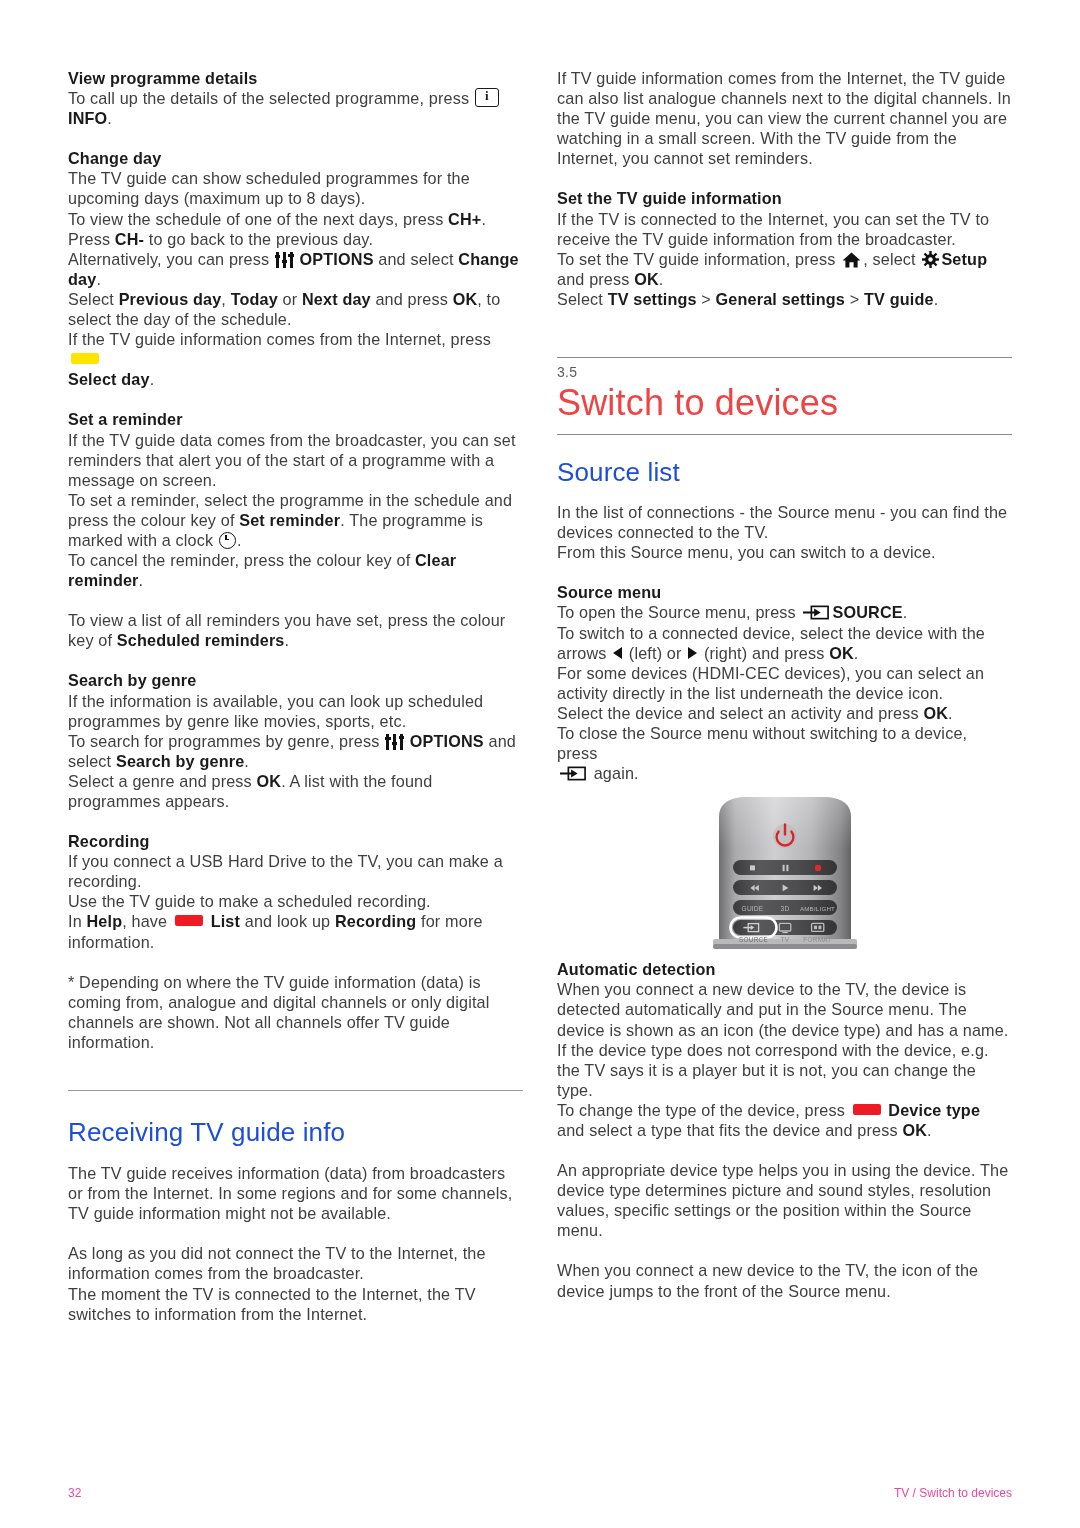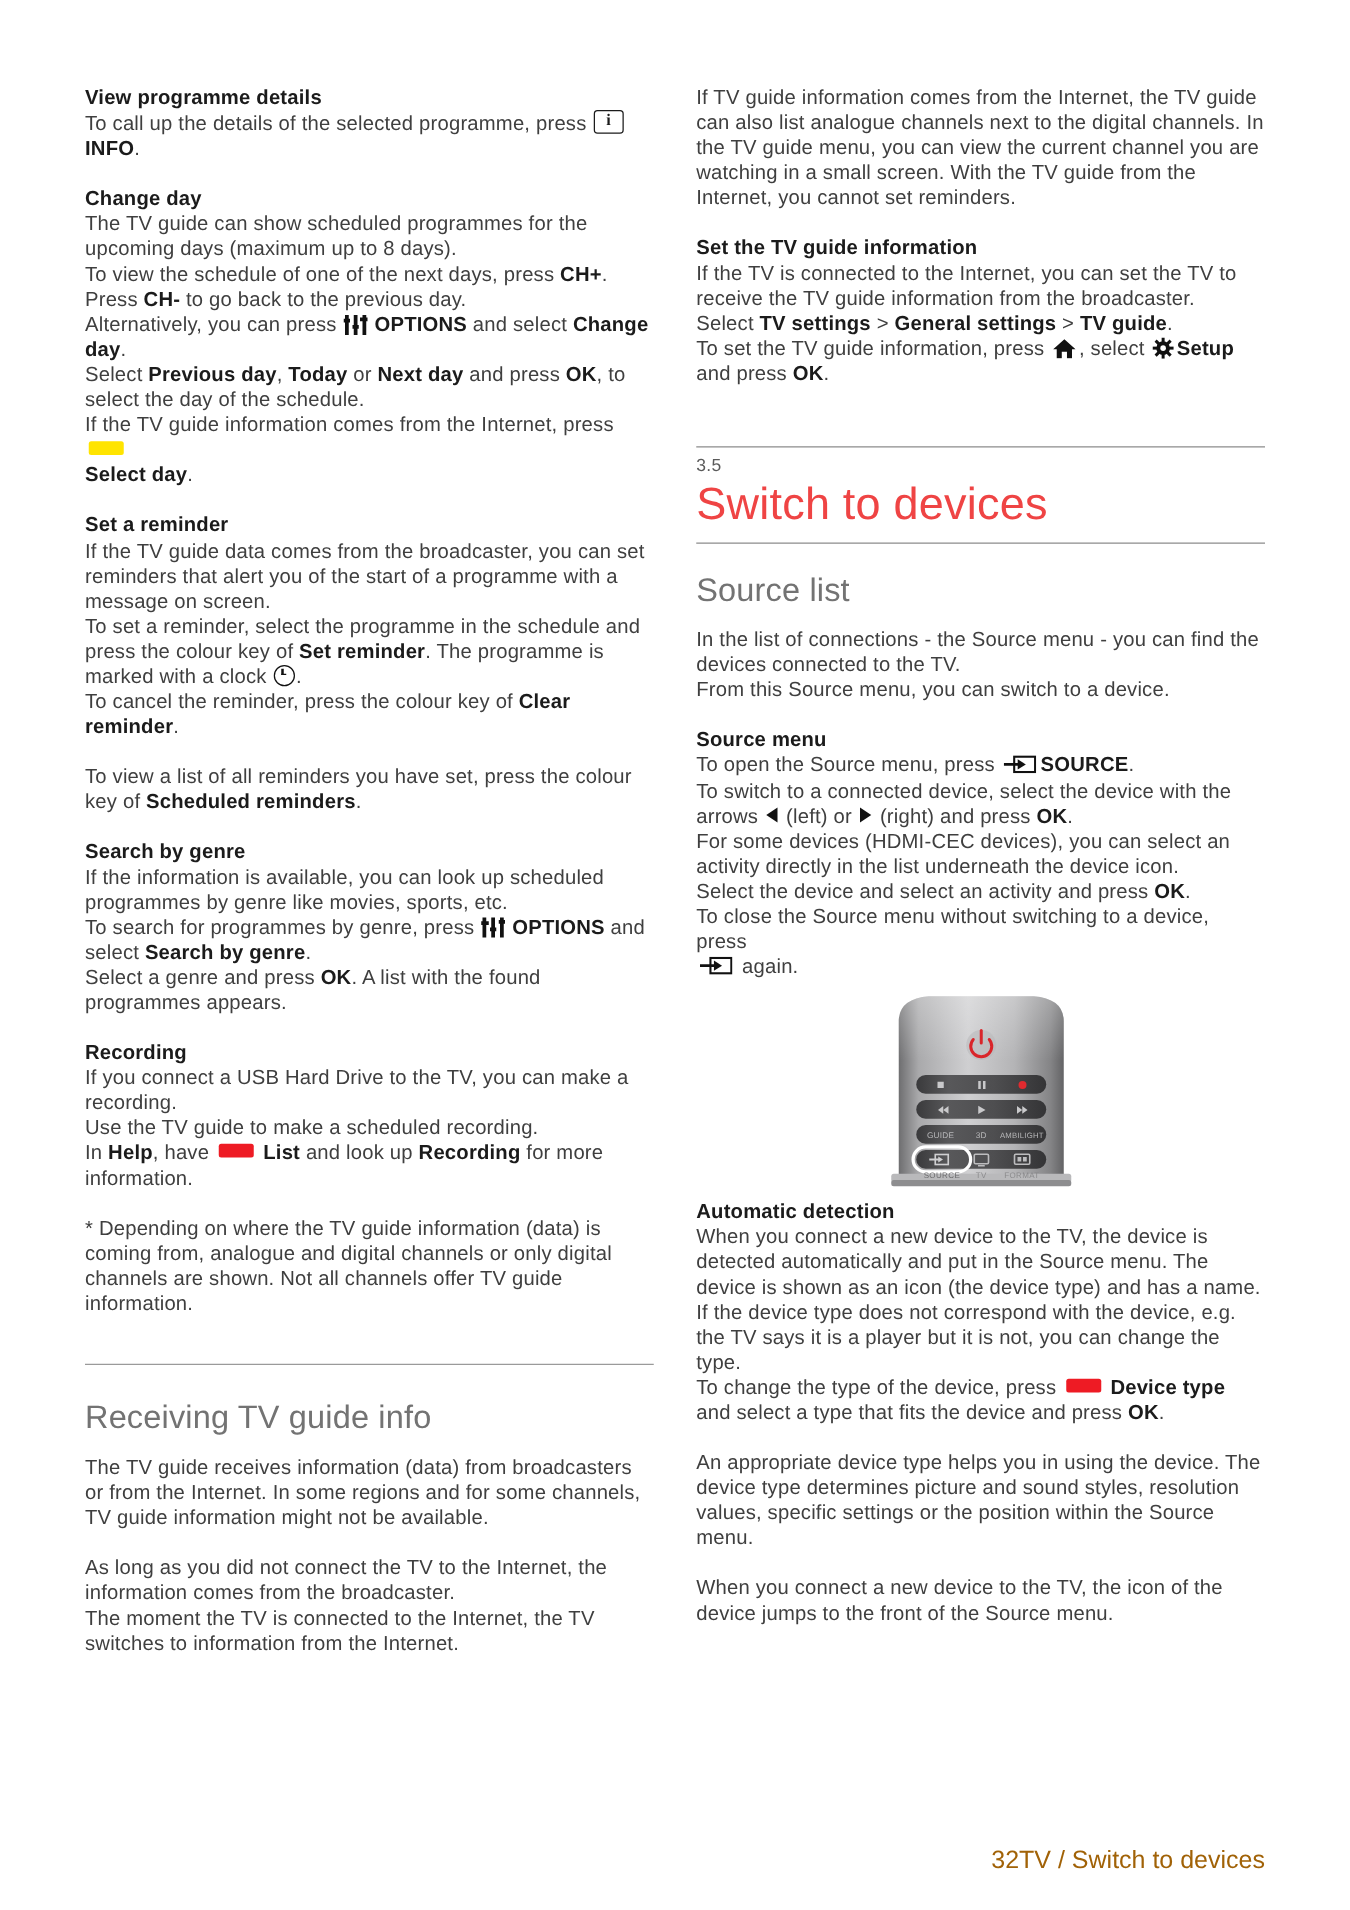--- a/index.html
+++ b/index.html
@@ -69,21 +69,21 @@
     line-height:42px;
     font-weight:normal;
     color:#ef4444;
     margin:2px 0 10px 0;
     letter-spacing:0.005em;
   }
   .sectiontitle{
     font-size:26px;
     line-height:30px;
     font-weight:normal;
-    color:#737373;
+    color:#1d4ed8;
     margin:0;
     letter-spacing:0.005em;
   }
 
   
   .ico{display:inline-block;vertical-align:-2px;}
   .ico-info{
     width:22px;height:17px;
     border:1.8px solid #1b1b1b;
     border-radius:3px;
@@ -182,23 +182,23 @@
   .remote{
     width:172px;height:166px;
     position:relative;
   }
 
   .footer{
     position:absolute;
     left:68px;right:68px;
     bottom:28px;
     display:flex;
-    justify-content:flex-end;
-    font-size:20px;
-    color:#a16207;
+    justify-content:space-between;
+    font-size:12px;
+    color:#ec4899;
   }
 </style>
 </head>
 <body>
 
 <div class="page">
 
   <div class="cols">
 
     <div class="col col-left">
@@ -258,33 +258,33 @@
     </div>
 
     <div class="col col-right">
 
       <p class="para">If TV guide information comes from the Internet, the TV guide can also list analogue channels next to the digital channels. In the TV guide menu, you can view the current channel you are watching in a small screen. With the TV guide from the Internet, you cannot set reminders.</p>
 
       <div class="gap"></div>
 
       <h4 class="sub">Set the TV guide information</h4>
       <p class="para">If the TV is connected to the Internet, you can set the TV to receive the TV guide information from the broadcaster.</p>
-      <p class="para"><span>Select </span><b>TV settings</b><span> &gt; </span><b>General settings</b><span> &gt; </span><b>TV guide</b><span>.</span></p>
       <p class="para"><span>To set the TV guide information, press </span><span class="ico-home"><svg viewBox="0 0 20 17" width="19" height="16">
               <path d="M10 0.5 L19.5 9 L16.5 9 L16.5 16.5 L12.2 16.5 L12.2 11 L7.8 11 L7.8 16.5 L3.5 16.5 L3.5 9 L0.5 9 Z" fill="#111"></path>
             </svg></span><span>, select </span><span class="ico-gear"><svg viewBox="0 0 20 20" width="17" height="17">
               <g fill="#111">
                 <circle cx="10" cy="10" r="6.4"></circle>
                 <rect x="8.6" y="0" width="2.8" height="20"></rect>
                 <rect x="0" y="8.6" width="20" height="2.8"></rect>
                 <rect x="8.6" y="0" width="2.8" height="20" transform="rotate(45 10 10)"></rect>
                 <rect x="0" y="8.6" width="20" height="2.8" transform="rotate(45 10 10)"></rect>
               </g>
               <circle cx="10" cy="10" r="2.6" fill="#fff"></circle>
             </svg></span><b>Setup</b><span> and press </span><b>OK</b><span>.</span></p>
+      <p class="para"><span>Select </span><b>TV settings</b><span> &gt; </span><b>General settings</b><span> &gt; </span><b>TV guide</b><span>.</span></p>
 
       <div style="height:48px"></div>
 
       <div class="rule"></div>
       <div class="chapnum">3.5</div>
       <h1 class="chaptitle">Switch to devices</h1>
       <div class="rule"></div>
 
       <div style="height:22px"></div>
 

